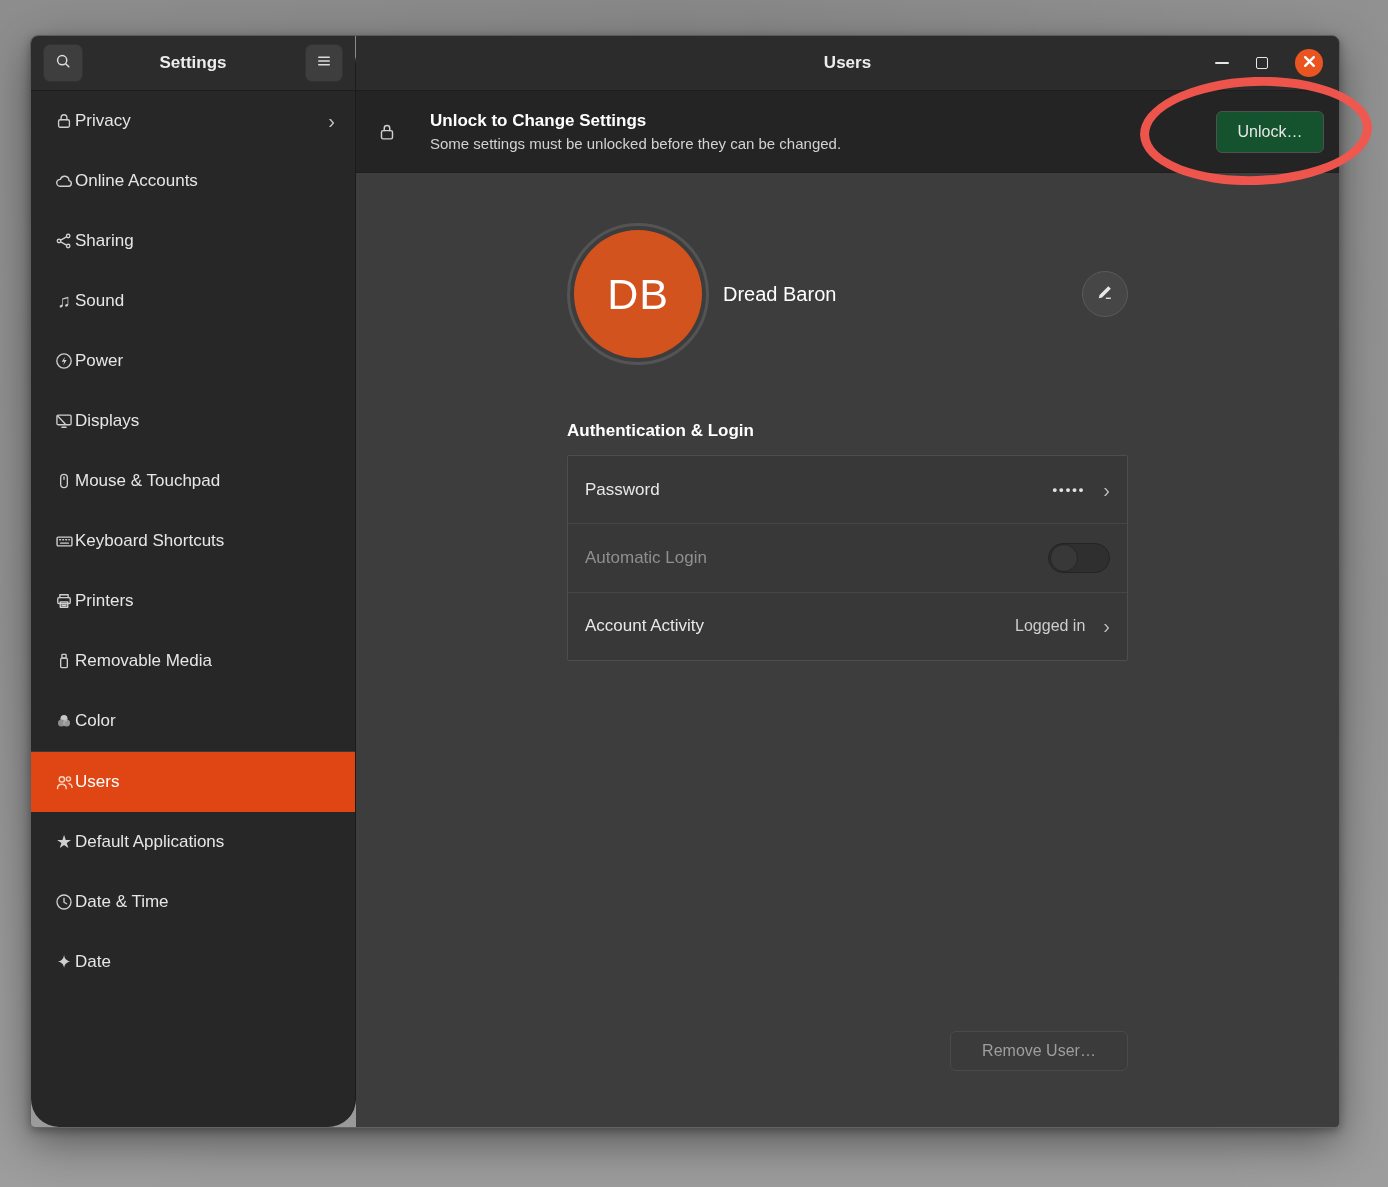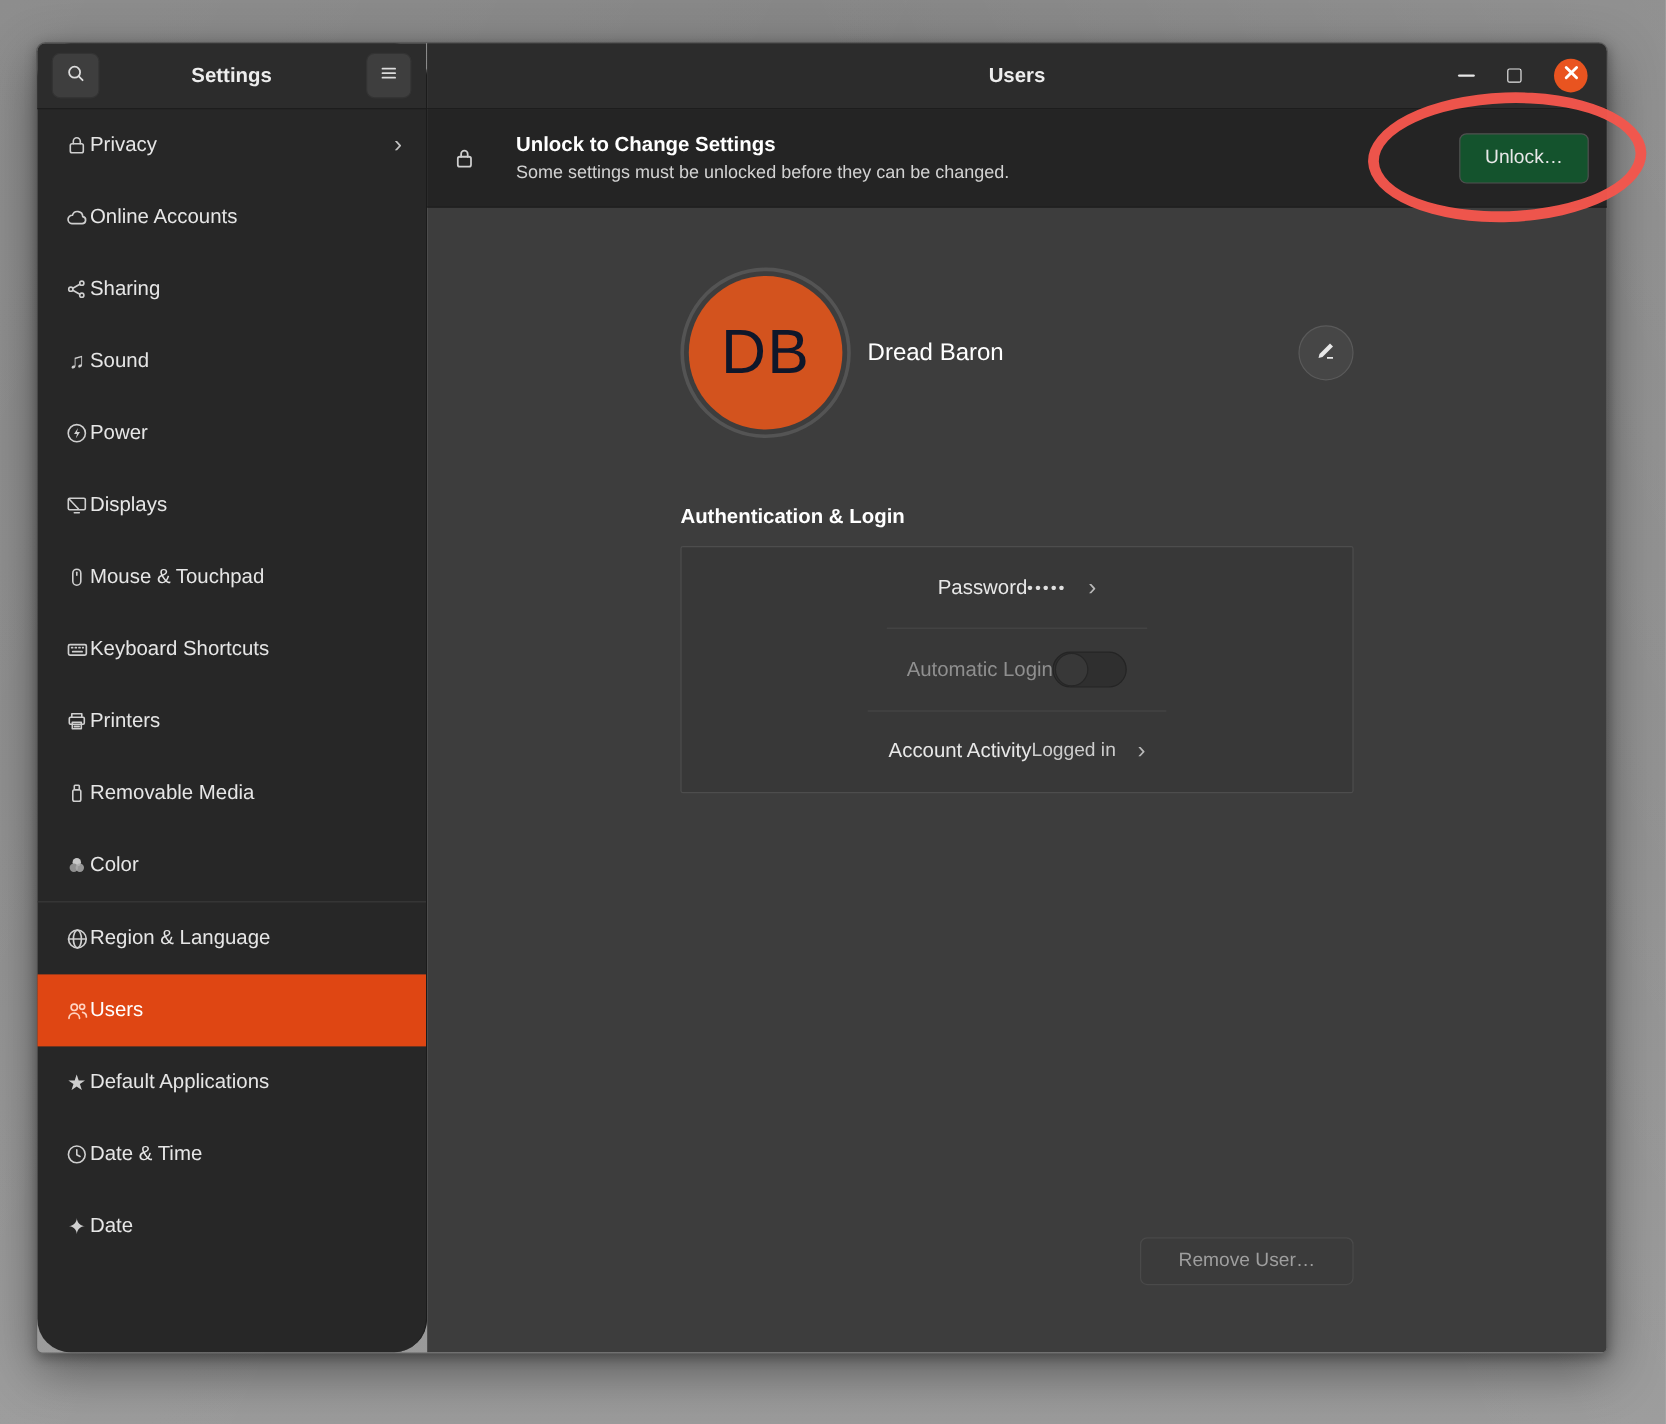--- a/index.html
+++ b/index.html
@@ -80,33 +80,33 @@
   .main-col { width:561px; margin:0 auto; flex:1; display:flex; flex-direction:column; }
 
   .profile-row { margin-top:50px; display:flex; align-items:center; }
   .avatar-ring {
     width:142px; height:142px; border-radius:50%; border:3px solid #545454;
     display:flex; align-items:center; justify-content:center; flex:0 0 auto;
   }
   .avatar {
     width:128px; height:128px; border-radius:50%; background:#d3531e;
     display:flex; align-items:center; justify-content:center;
-    color:#0f172a; font-size:52px; letter-spacing:1px;
+    color:#ffffff; font-size:43px; letter-spacing:1px;
   }
   .profile-name { margin-left:14px; font-size:20px; font-weight:normal; color:#ffffff; }
   .edit-btn {
     margin-left:auto; width:46px; height:46px; border-radius:50%;
     background:#464646; border:1px solid #5a5a5a;
     display:flex; align-items:center; justify-content:center; cursor:pointer;
   }
   .edit-btn svg { fill:#e8e8e8; }
 
   .auth-heading { margin-top:56px; font-size:17px; font-weight:bold; color:#ffffff; }
 
-  .card { margin-top:14px; height:206px; background:#383838; border:1px solid #4d4d4d; border-radius:2px; display:flex; flex-direction:column;align-items:center; }
+  .card { margin-top:14px; height:206px; background:#383838; border:1px solid #4d4d4d; border-radius:2px; display:flex; flex-direction:column; }
   .crow { flex:1; display:flex; align-items:center; padding:0 17px; }
   .crow + .crow { border-top:1px solid #464646; }
   .crow .clbl { font-size:17px; color:#e8e8e8; }
   .crow .clbl.dim { color:#8f8f8f; }
   .crow .cright { margin-left:auto; display:flex; align-items:center; gap:18px; }
   .crow .cval { font-size:16px; color:#cdcdcd; }
   .crow .cdots { font-size:13px; font-weight:bold; letter-spacing:2px; color:#e0e0e0; }
   .crow .cchev { color:#b9b9b9; font-size:20px; line-height:1; }
 
   .toggle { width:62px; height:30px; border-radius:15px; background:#2f2f2f; border:1px solid #242424; position:relative; cursor:pointer; }
@@ -260,30 +260,20 @@
               <circle cx="12" cy="9" r="4.2" fill="#c7c7c7" stroke="none"></circle>
               <circle cx="9" cy="14.5" r="4.2" fill="#8f8f8f" stroke="none"></circle>
               <circle cx="15" cy="14.5" r="4.2" fill="#ababab" stroke="none" opacity="0.85"></circle>
             </svg>
         </span>
         <span class="lbl">Color</span>
       </div>
 
       <div class="sdivider"></div>
 
-      <div class="srow">
-        <span class="icon">
-          <svg width="21" height="21" viewBox="0 0 24 24">
-              <circle cx="12" cy="12" r="8.4"></circle>
-              <ellipse cx="12" cy="12" rx="3.8" ry="8.4"></ellipse>
-              <path d="M3.6 12h16.8"></path>
-            </svg>
-        </span>
-        <span class="lbl">Region &amp; Language</span>
-      </div>
 
 
       <div class="srow selected">
         <span class="icon">
           <svg width="21" height="21" viewBox="0 0 24 24">
               <circle cx="9" cy="8.5" r="3"></circle>
               <path d="M4 19c0-3 2.2-5 5-5s5 2 5 5"></path>
               <circle cx="16.5" cy="8" r="2.4"></circle>
               <path d="M17 13.3c2.3.4 3.6 2.2 3.6 4.4"></path>
             </svg>

